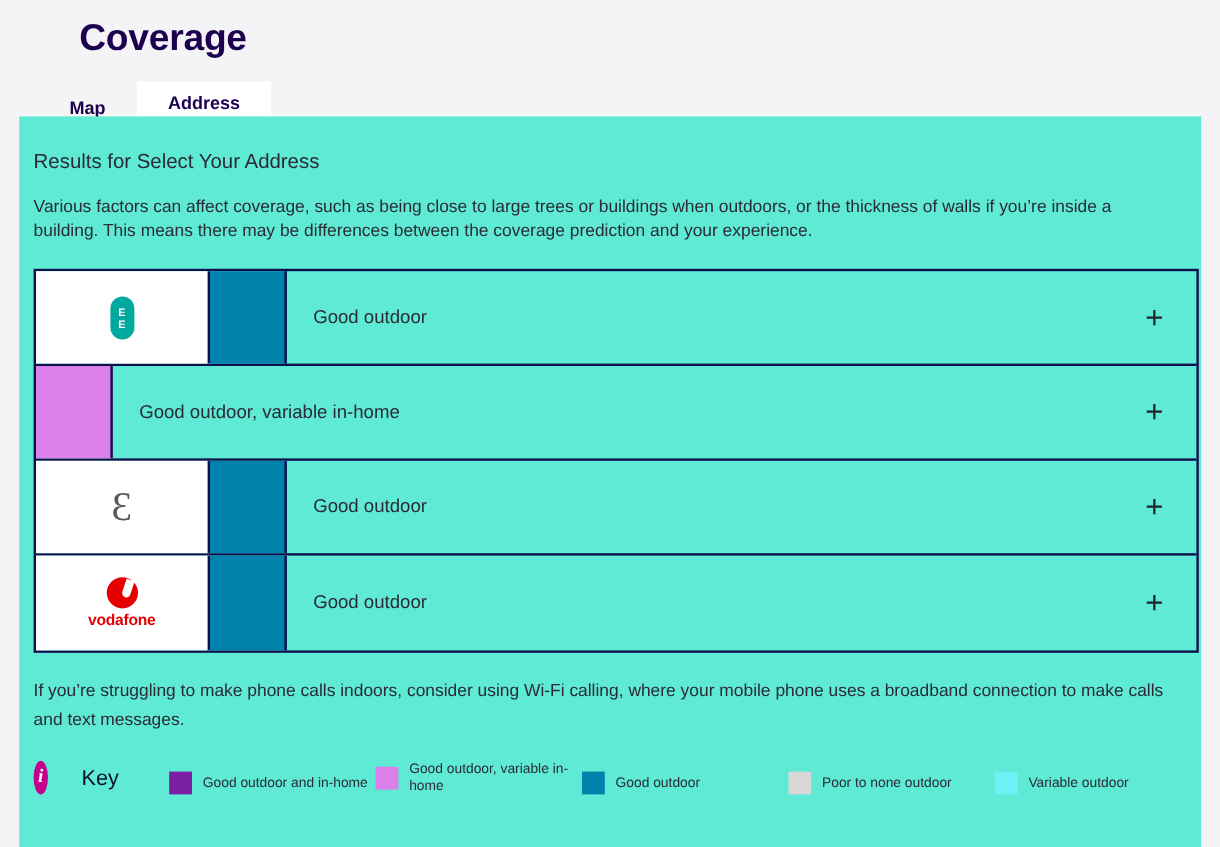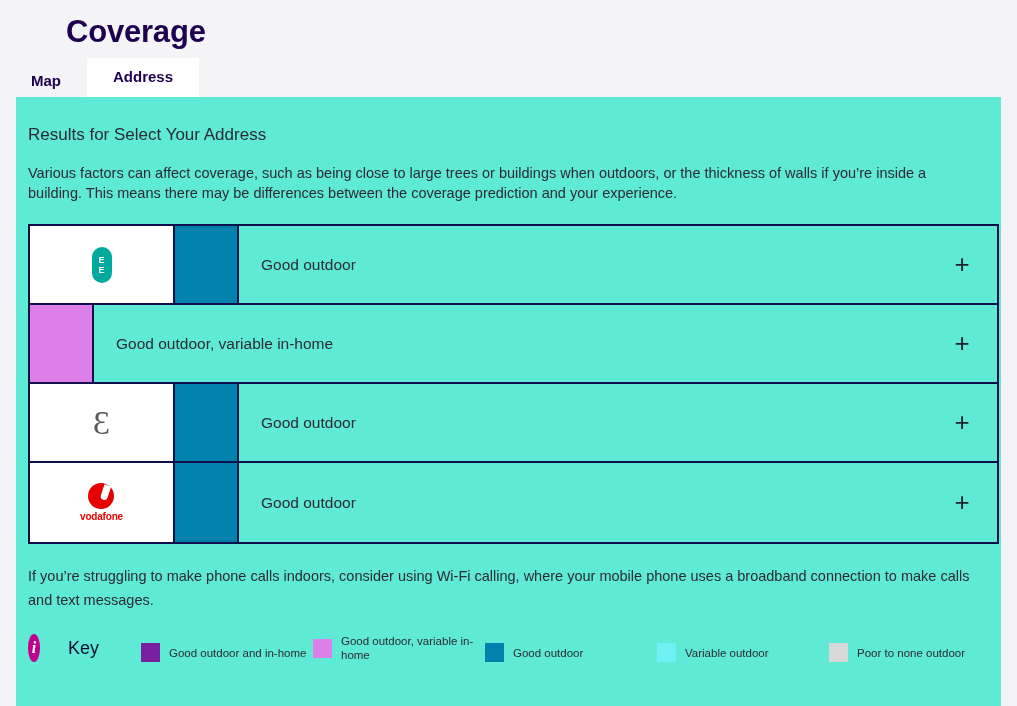--- a/index.html
+++ b/index.html
@@ -20,22 +20,22 @@
     font-size: 31px;
     font-weight: bold;
     color: #1d0050;
     padding: 14px 0 0 18px;
     letter-spacing: -0.2px;
     margin-left: 48px;
   }
   .tabs {
     display: flex;
     align-items: flex-end;
-    padding-left: 5px;
-    margin-top: 12px;
+    padding-left: 32px;
+    margin-top: 22px;
     height: 39px;
   }
   .tab {
     font-size: 15px;
     font-weight: bold;
     color: #1d0050;
     padding: 10px 26px 11px 26px;
     background: transparent;
     border: none;
     cursor: pointer;
@@ -202,21 +202,21 @@
   .voda-mark::after {
     content: "";
     position: absolute;
     left: 14px; top: 2px;
     width: 7px; height: 15px;
     border-radius: 0 0 6px 6px;
     background: #fff;
     transform: rotate(18deg);
   }
   .voda-text {
-    font-size: 10px;
+    font-size: 13px;
     font-weight: bold;
     color: #e60000;
     margin-top: 2px;
     letter-spacing: -0.2px;
   }
 </style>
 </head>
 <body>
 
 <div class="page">
@@ -289,24 +289,24 @@
         </div>
         <div class="legend-item">
           <div class="legend-sw" style="background:#dd7fe8"></div>
           <div class="legend-text">Good outdoor, variable in-home</div>
         </div>
         <div class="legend-item">
           <div class="legend-sw" style="background:#0082ad"></div>
           <div class="legend-text">Good outdoor</div>
         </div>
         <div class="legend-item">
+          <div class="legend-sw" style="background:#d8d8d8"></div>
+          <div class="legend-text">Poor to none outdoor</div>
+        </div>
+        <div class="legend-item">
           <div class="legend-sw" style="background:#6ef0f5"></div>
           <div class="legend-text">Variable outdoor</div>
         </div>
-        <div class="legend-item">
-          <div class="legend-sw" style="background:#d8d8d8"></div>
-          <div class="legend-text">Poor to none outdoor</div>
-        </div>
       </div>
     </div>
 
   </div>
 </div>
 
 </body></html>

